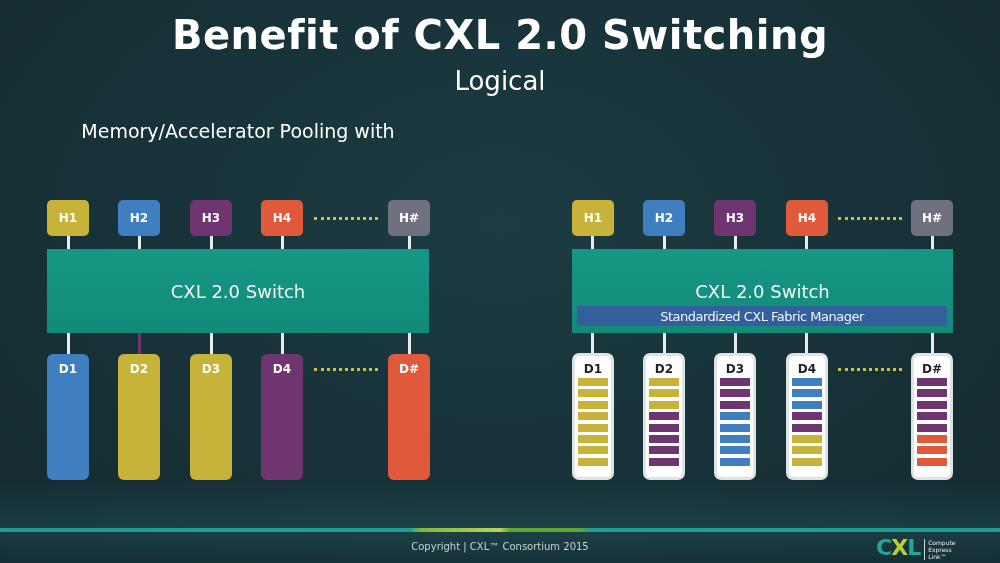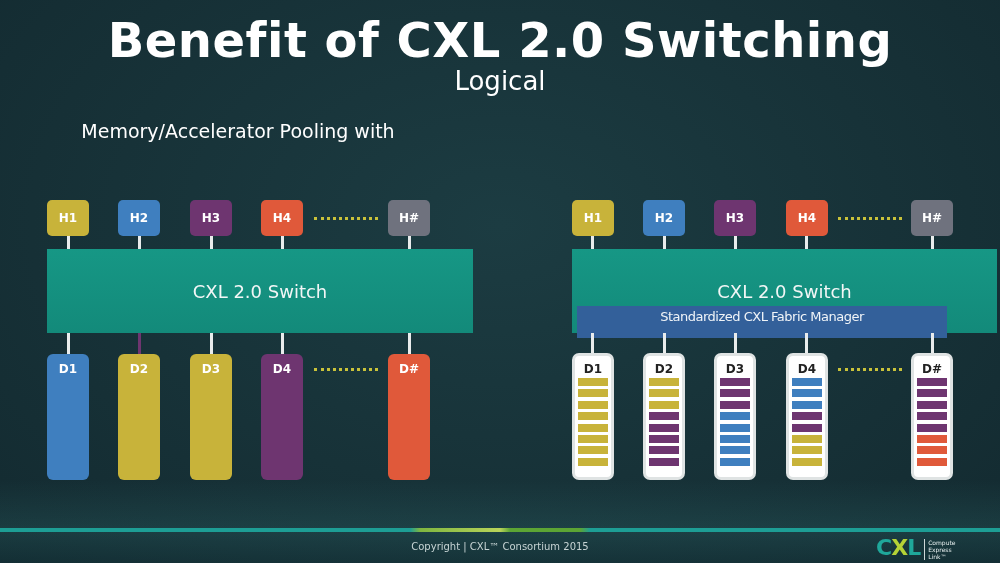--- a/index.html
+++ b/index.html
@@ -2,26 +2,26 @@
 <html><head>
 <meta charset="utf-8">
 <style>
   html, body { margin:0; padding:0; }
   body {
     width:1000px; height:563px; overflow:hidden; position:relative;
     background: radial-gradient(ellipse at 50% 40%, #1c3c42 0%, #173238 55%, #132a30 100%);
     font-family: "DejaVu Sans", sans-serif; color:#fff;
   }
   .abs { position:absolute; }
-  .title { left:0; width:1000px; top:12px; text-align:center; font-size:48px; font-weight:bold; letter-spacing:0.5px; }
+  .title { left:0; width:1000px; top:12px; text-align:center; font-size:40px; font-weight:bold; letter-spacing:0.5px; }
   .subtitle { left:0; width:1000px; top:66px; text-align:center; font-size:26px; }
   .sec-title { text-align:center; font-size:19px; line-height:28px; width:440px; }
   .hbox { width:42px; height:36px; border-radius:5px; font-size:12px; font-weight:bold; display:flex; align-items:center; justify-content:center; color:#fff; }
   .wire { width:3px; background:#e9ecec; }
-  .switch { background: linear-gradient(180deg,#169785 0%,#138a7a 100%); padding-left: 44px; }
+  .switch { background: linear-gradient(180deg,#169785 0%,#138a7a 100%); }
   .switch-label { position:absolute; left:0; right:0; text-align:center; font-size:18px; color:#f2f6f6; }
   .fm { background:#33609a; font-size:13px; text-align:center; line-height:22px; color:#f0f4f8; letter-spacing:-0.5px; }
   .dcol { width:42px; height:126px; border-radius:6px; font-size:12px; font-weight:bold; text-align:center; padding-top:8px; box-sizing:border-box; color:#fff; }
   .dots { height:0; border-top:3px dotted #c9c23a; }
   .mld { width:42px; height:127px; border:3px solid #dfe3e3; border-radius:7px; background:#fff; box-sizing:border-box; }
   .mld .lbl { text-align:center; font-size:12px; color:#222; margin-top:6px; height:16px; font-weight:bold; }
   .stripe { width:30px; height:8px; margin:0 auto 3.4px auto; }
   .footer-line { left:0; width:1000px; top:528px; height:4px; background: linear-gradient(90deg,#1d9e95 0%,#1d9e95 41%,#7fb640 42%,#b9d45a 50%,#5ca534 51%,#5ca534 58%,#1d9e95 59%,#1d9e95 100%); }
   .wave { left:0; width:1000px; top:480px; height:83px; background: linear-gradient(180deg, rgba(20,50,55,0) 0%, rgba(60,140,140,0.18) 60%, rgba(20,60,65,0.25) 100%); }
   .copyright { left:0; width:1000px; top:541px; text-align:center; font-size:10px; color:#c7d4d4; }
@@ -106,21 +106,21 @@
 
   <div class="abs wire" style="left:591px; top:236px; height:13px;"></div>
   <div class="abs wire" style="left:663px; top:236px; height:13px;"></div>
   <div class="abs wire" style="left:734px; top:236px; height:13px;"></div>
   <div class="abs wire" style="left:805px; top:236px; height:13px;"></div>
   <div class="abs wire" style="left:931px; top:236px; height:13px;"></div>
 
   <div class="abs switch" style="left:572px; top:249px; width:381px; height:84px;">
     <div class="switch-label" style="top:32px;">CXL 2.0 Switch</div>
   </div>
-  <div class="abs fm" style="left:577px; top:306px; width:370px; height:32px;">Standardized CXL Fabric Manager</div>
+  <div class="abs fm" style="left:577px; top:306px; width:370px; height:20px;">Standardized CXL Fabric Manager</div>
 
   <div class="abs wire" style="left:591px; top:333px; height:20px;"></div>
   <div class="abs wire" style="left:663px; top:333px; height:20px;"></div>
   <div class="abs wire" style="left:734px; top:333px; height:20px;"></div>
   <div class="abs wire" style="left:805px; top:333px; height:20px;"></div>
   <div class="abs wire" style="left:931px; top:333px; height:20px;"></div>
 
   <div class="abs mld" style="left:572px; top:353px;">
     <div class="lbl">D1</div>
     <div class="stripe" style="background:#c8b33a"></div>

